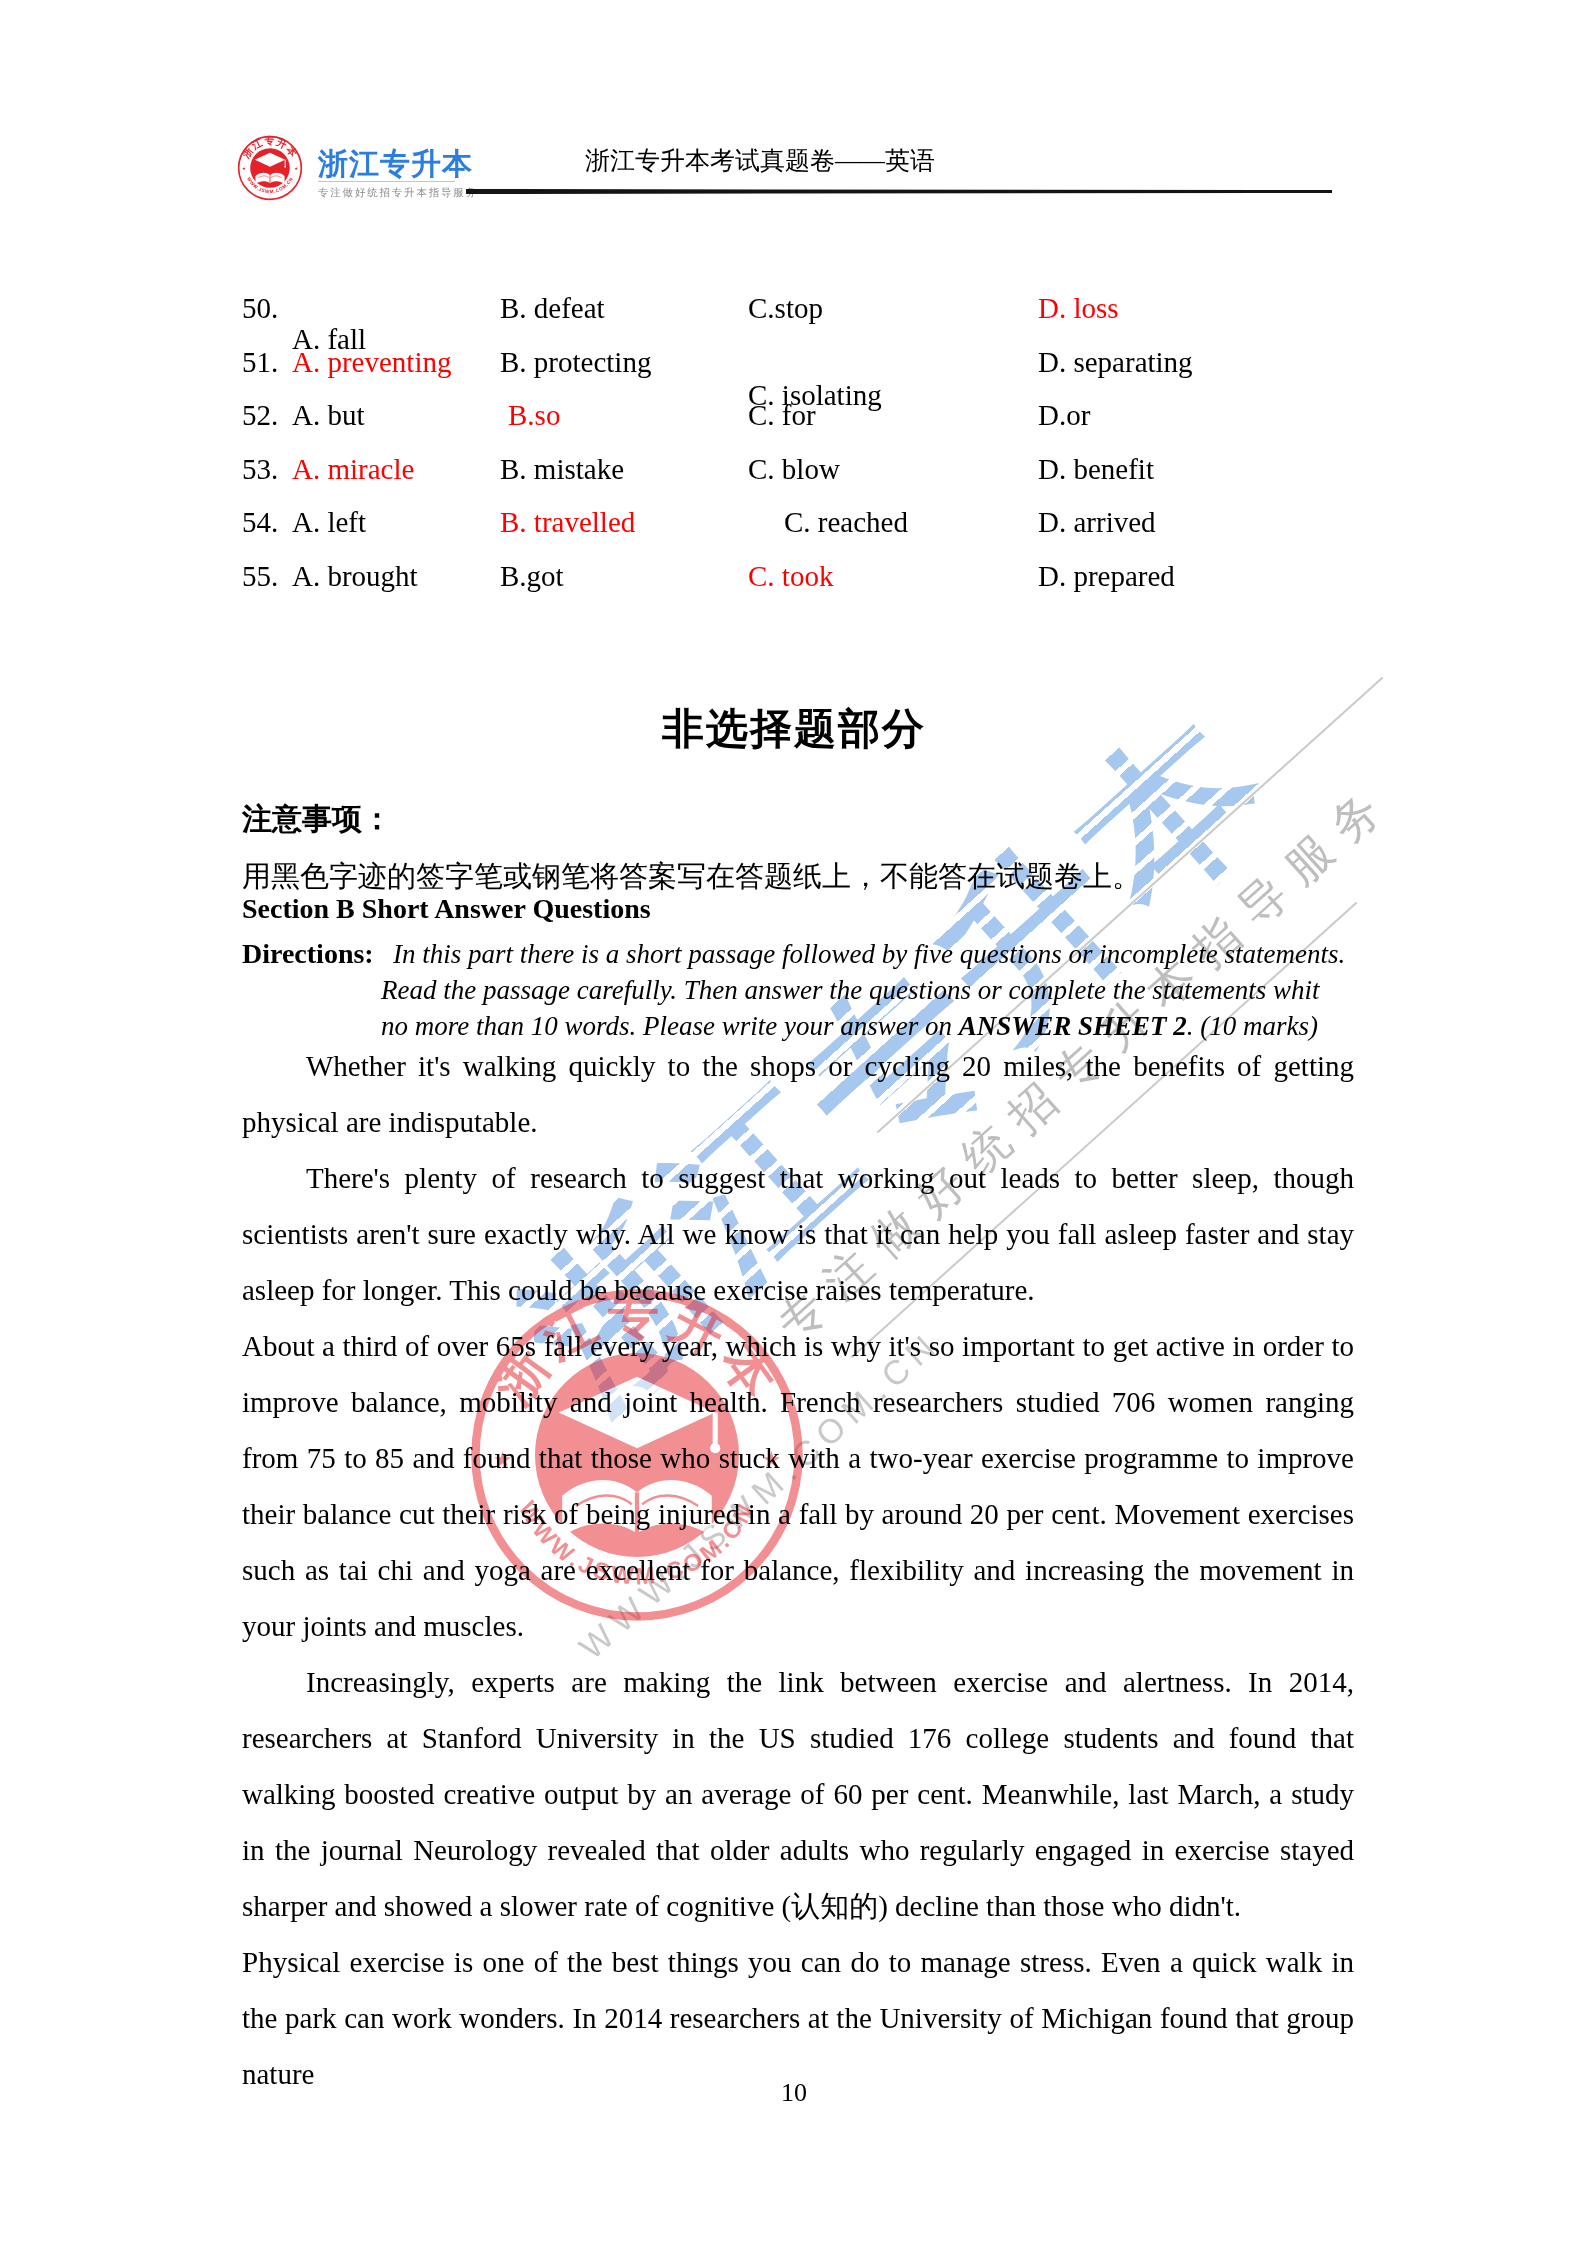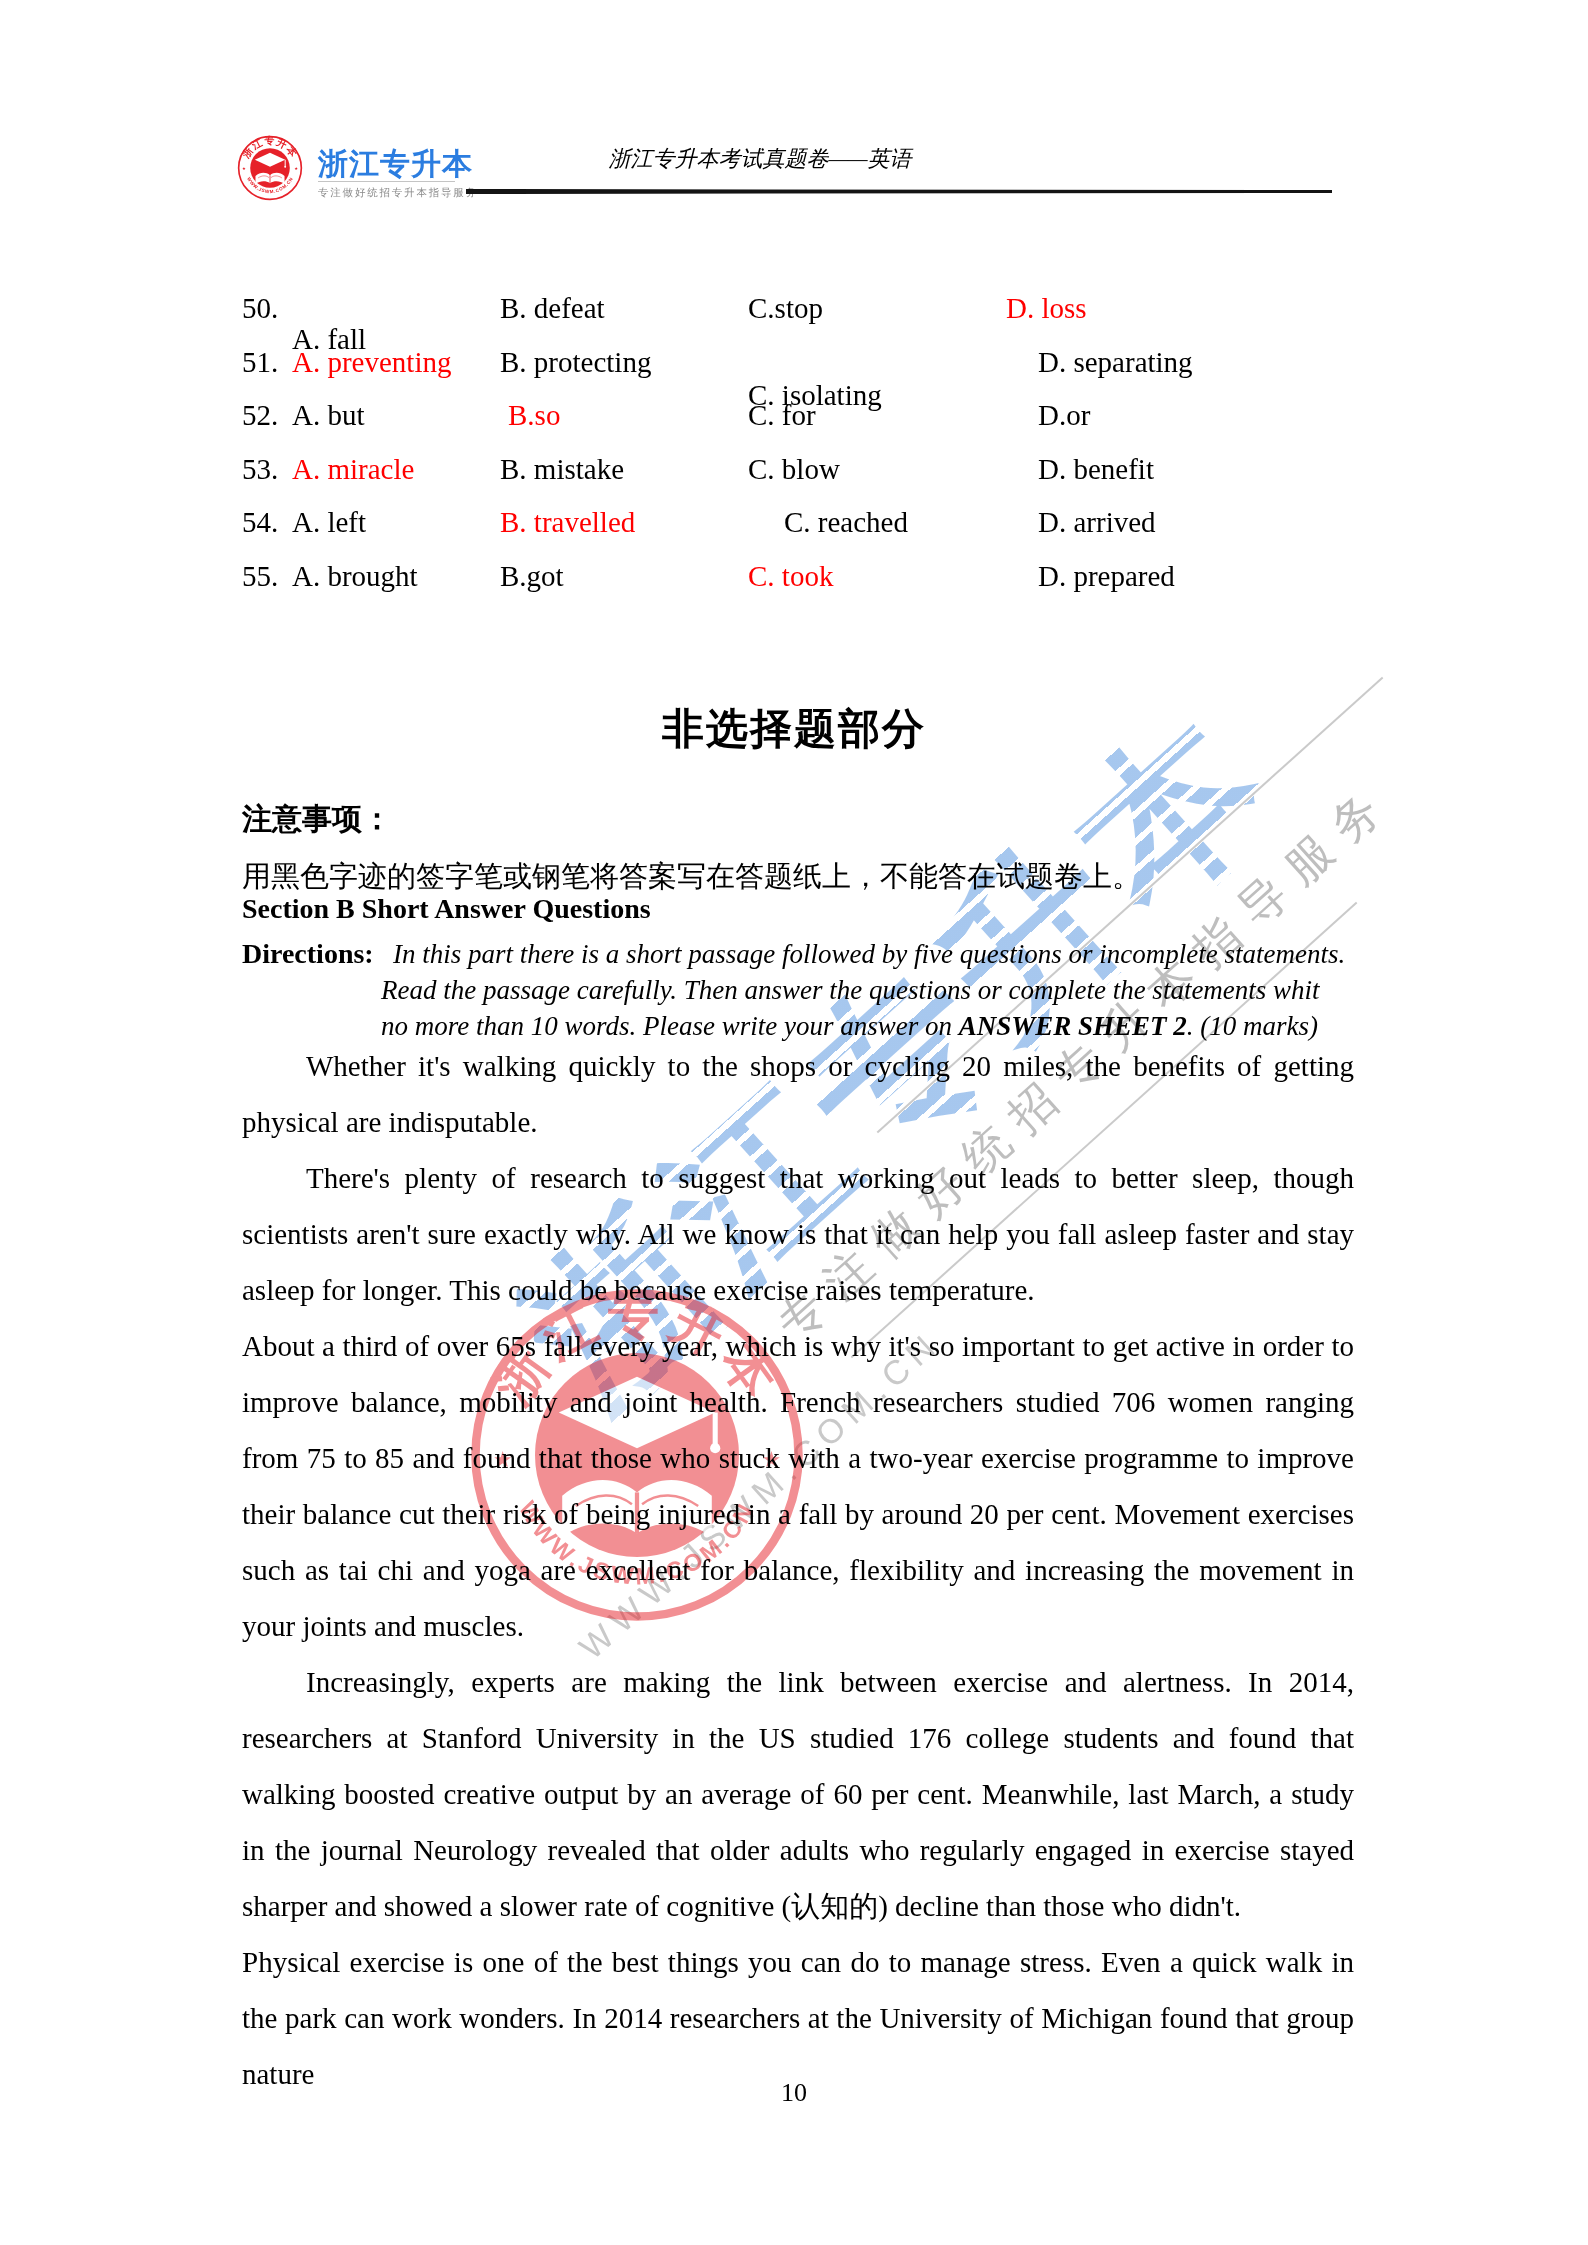--- a/index.html
+++ b/index.html
@@ -29,21 +29,21 @@
   .wm-seal{position:absolute;left:467px;top:1285px;width:340px;height:340px;opacity:0.5;}
 
   
   .content{position:absolute;inset:0;z-index:1;}
   .logo-seal{position:absolute;left:237px;top:135px;width:66px;height:66px;}
   .brand-name{left:318px;top:144px;font-family:"Liberation Sans",sans-serif;
               font-weight:bold;font-size:30px;letter-spacing:1px;color:#2b7de0;}
   .brand-divider{left:318px;top:181px;width:137px;height:1px;background:#c4c4c4;}
   .brand-tagline{left:318px;top:186px;font-family:"Liberation Sans",sans-serif;
                  font-size:10.5px;letter-spacing:1.8px;color:#8a8a8a;}
-  .hdr-title{left:760px;top:144px;transform:translateX(-50%);font-size:22px;font-style:italic;}
+  .hdr-title{left:760px;top:144px;transform:translateX(-50%);font-size:25px;}
   .hdr-line{left:466px;top:189px;width:866px;height:5px;background:#141414;
             clip-path:polygon(0 0,100% 22%,100% 78%,0 100%);}
   .hdr-subtitle{left:0;top:203px;width:1588px;text-align:center;font-size:25px;position:absolute;}
 
   
   .q-wrap{position:absolute;left:242px;top:0;}
   .q-row{position:absolute;left:0;height:42px;font-size:29px;}
   .q-item{position:absolute;white-space:nowrap;}
   .red{color:#ff0000;}
 
@@ -121,21 +121,21 @@
     <div class="abs brand-tagline">专注做好统招专升本指导服务</div>
     <div class="abs hdr-title">浙江专升本考试真题卷——英语</div>
     <div class="abs hdr-line"></div>
 
     <div class="q-wrap">
         <div class="q-row" style="top: 292px;">
           <span class="q-item" style="left: 0px;">50.</span>
           <span class="q-item" style="left: 50px; margin-top: 31px;">A. fall</span>
           <span class="q-item" style="left: 258px;">B. defeat</span>
           <span class="q-item" style="left: 506px;">C.stop</span>
-          <span class="q-item red" style="left: 764px;">D. loss</span>
+          <span class="q-item red" style="left: 796px;">D. loss</span>
         </div>
         <div class="q-row" style="top: 345.5px;">
           <span class="q-item" style="left: 0px;">51.</span>
           <span class="q-item red" style="left: 50px;">A. preventing</span>
           <span class="q-item" style="left: 258px;">B. protecting</span>
           <span class="q-item" style="left: 506px; margin-top: 33px;">C. isolating</span>
           <span class="q-item" style="left: 796px;">D. separating</span>
         </div>
         <div class="q-row" style="top: 399px;">
           <span class="q-item" style="left: 0px;">52.</span>

